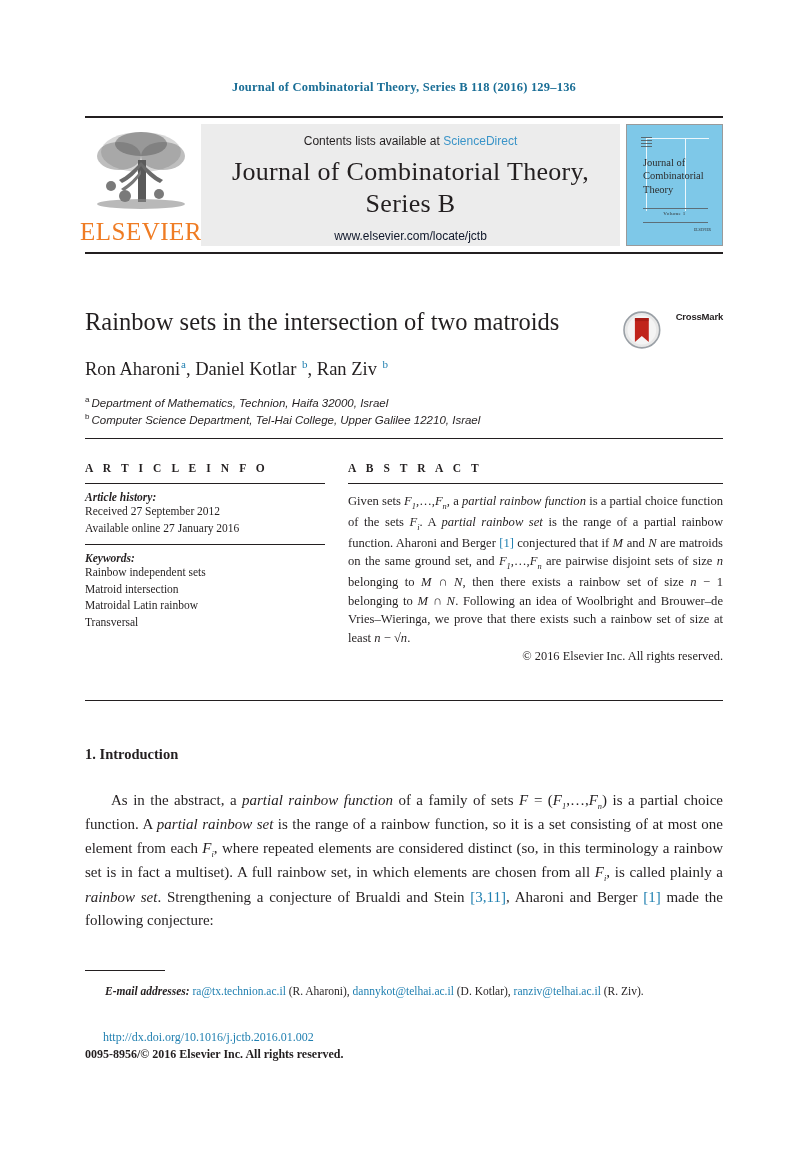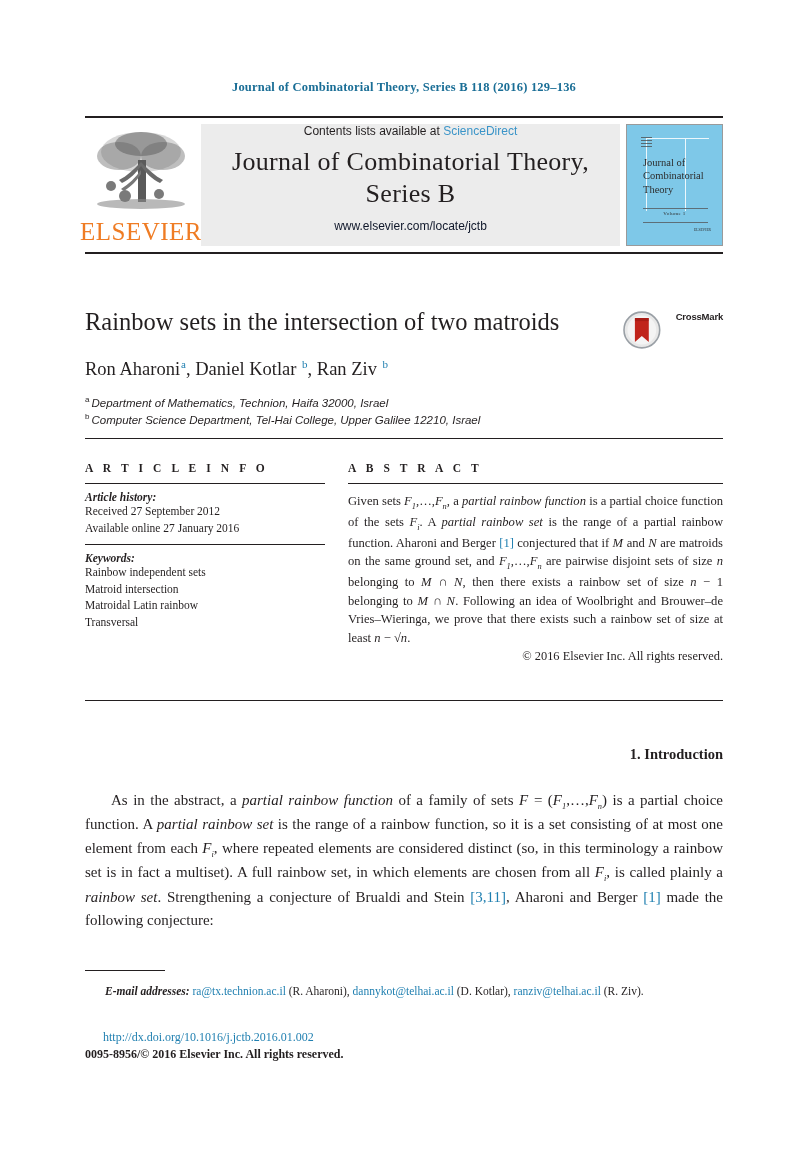--- a/index.html
+++ b/index.html
@@ -68,20 +68,21 @@
   .journal-band {
     flex: 1 1 auto;
     background: #ececec;
     margin-left: 4px;
     margin-right: 6px;
     height: 122px;
     display: flex;
     flex-direction: column;
     align-items: center;
     justify-content: flex-start;
+    padding-top: 10px;
     box-sizing: border-box;
   }
   .contents-line {
     font-family: "Liberation Sans", sans-serif;
     font-size: 12px;
     color: #231f20;
   }
   .contents-line .sd {
     color: #3a94c8;
   }
@@ -325,21 +326,20 @@
     position: absolute;
     top: 746px;
     left: 85px;
     width: 638px;
   }
   .intro-head {
     font-family: "Liberation Serif", serif;
     font-size: 14.5px;
     font-weight: bold;
     color: #231f20;
-    text-align: right;
   }
   .intro-body {
     margin-top: 26px;
     font-family: "Liberation Serif", serif;
     font-size: 15px;
     line-height: 1.58;
     color: #231f20;
     text-align: justify;
     text-indent: 26px;
   }

